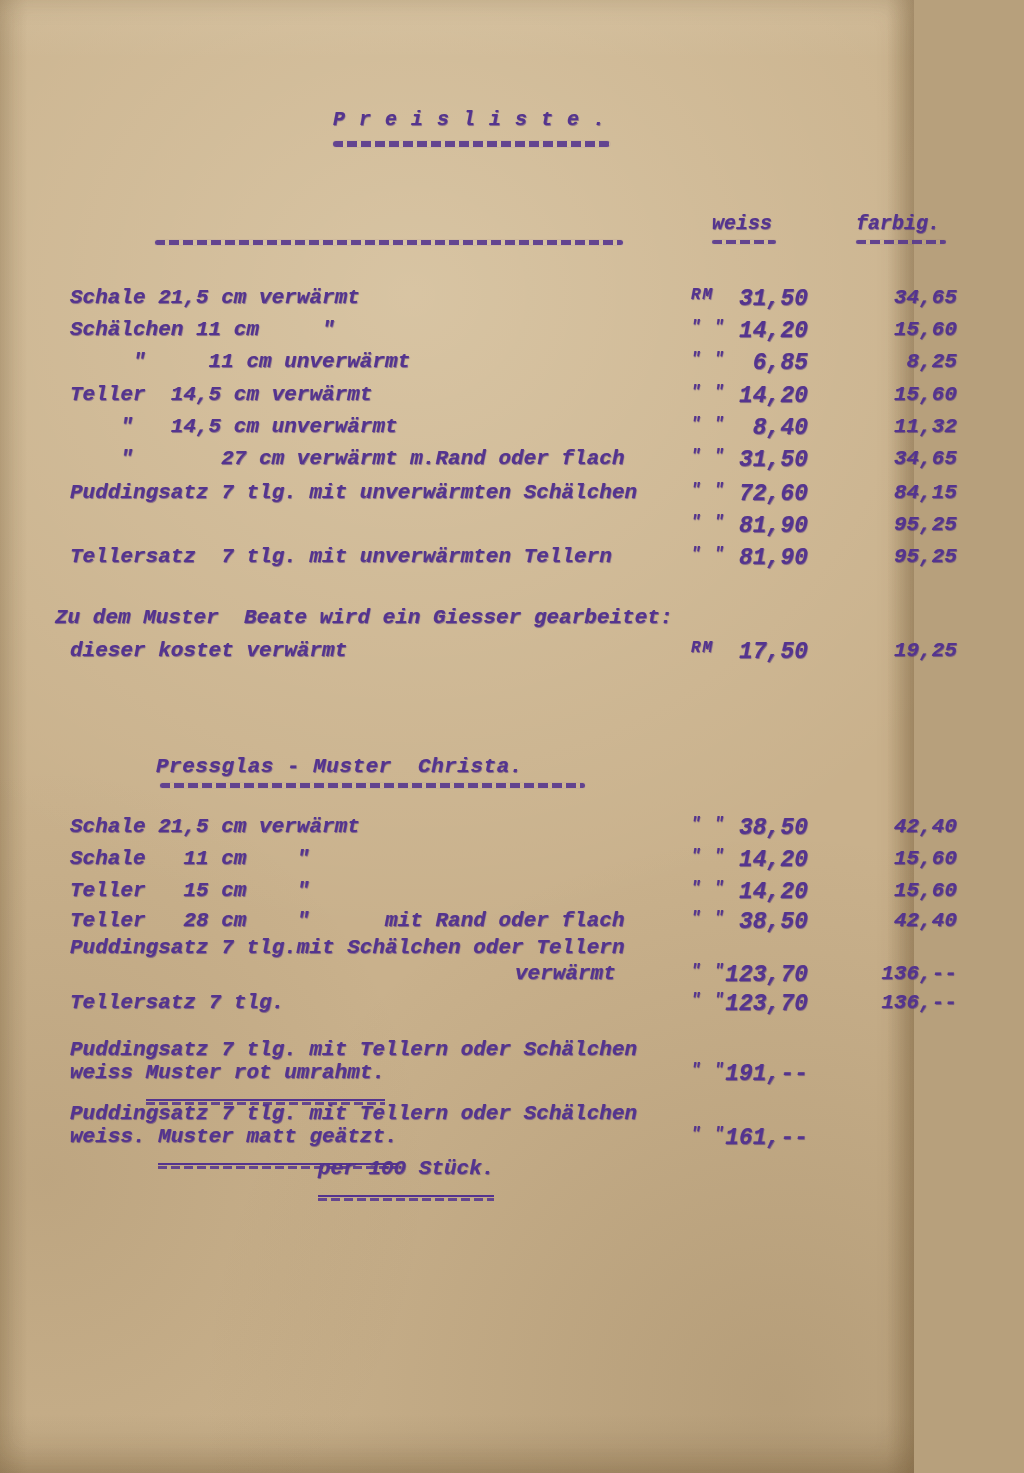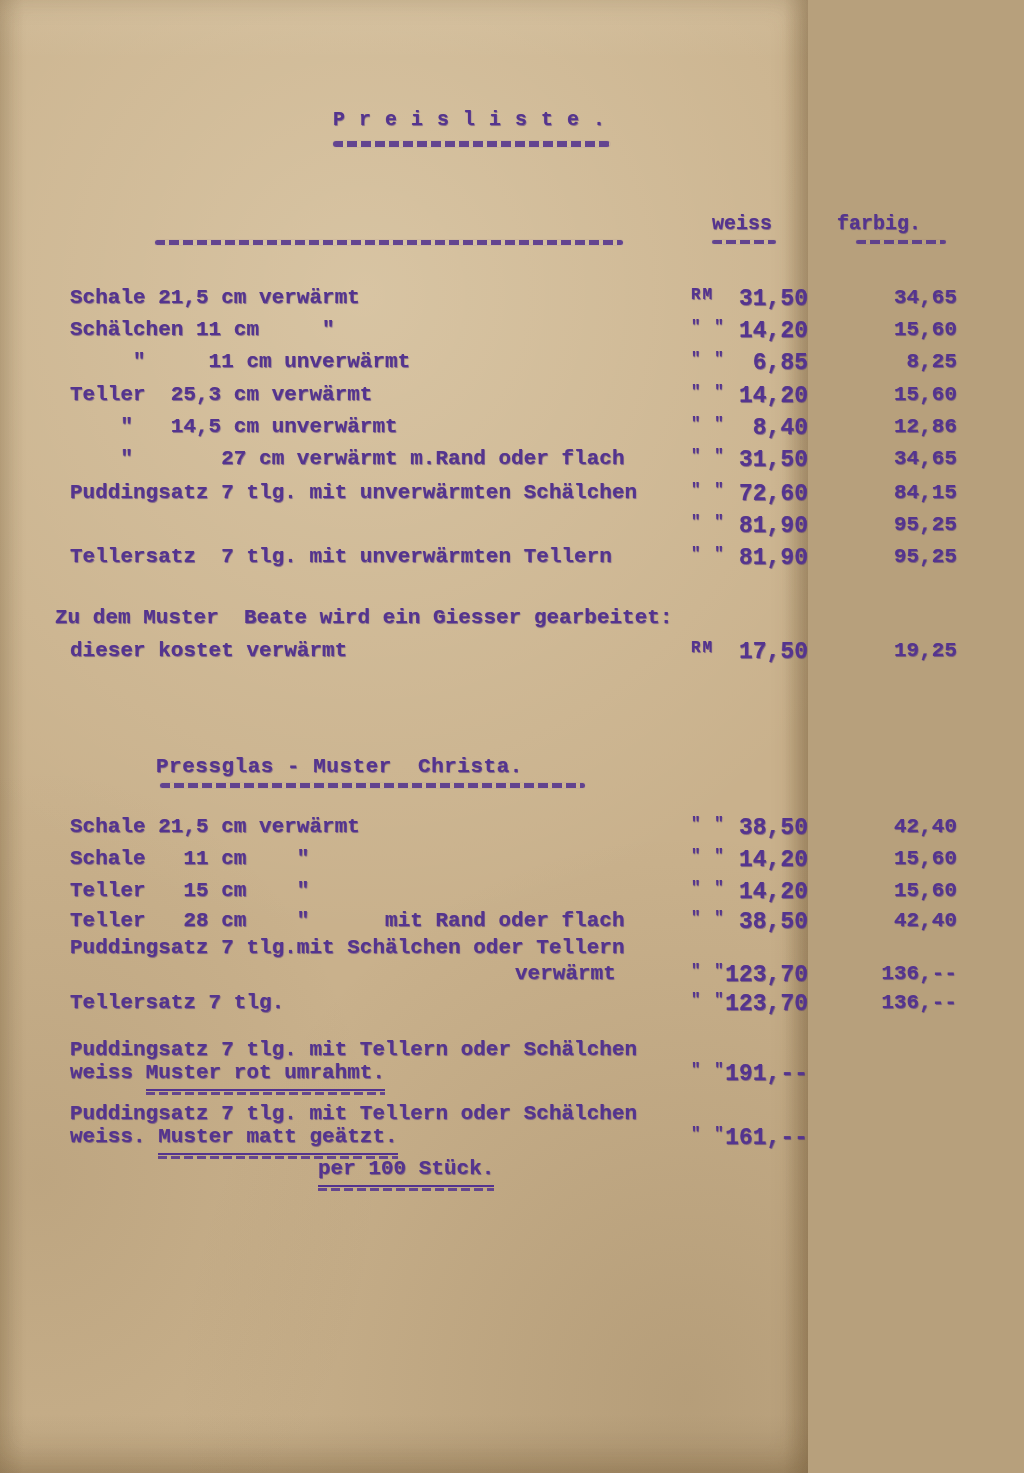--- a/index.html
+++ b/index.html
@@ -7,30 +7,31 @@
     --paper:#c9b18c;
   }
   html,body{margin:0;padding:0;}
   body{
     width:1024px;height:1473px;
     font-family:"Liberation Mono","DejaVu Sans Mono",monospace;
     background:#b7a07c;
     overflow:hidden;
   }
   #sheet{
-    position:relative;width:808px;height:1473px;
+    position:relative;width:914px;height:1473px;
     background-color:var(--paper);
     background-image:
       radial-gradient(ellipse 120% 70% at 45% 20%, rgba(255,246,222,.28), rgba(255,246,222,0) 62%),
       radial-gradient(ellipse 90% 55% at 85% 95%, rgba(104,80,46,.20), rgba(104,80,46,0) 70%),
       radial-gradient(ellipse 60% 40% at 5% 80%, rgba(104,80,46,.12), rgba(104,80,46,0) 70%),
       linear-gradient(90deg, rgba(110,88,52,.20), rgba(110,88,52,0) 3%, rgba(110,88,52,0) 97%, rgba(110,88,52,.26)),
       linear-gradient(0deg, rgba(110,88,52,.18), rgba(110,88,52,0) 4%, rgba(110,88,52,0) 96%, rgba(246,238,218,.10));
     box-shadow: inset -12px 0 26px rgba(92,68,36,.18), inset 0 -14px 28px rgba(92,68,36,.15);
     color:var(--ink);
+    font-style:italic;
   }
   .ink{
     color:var(--ink);
     font-weight:bold;
     text-shadow:0.6px 0.6px 0.7px rgba(68,38,122,.55), -0.3px -0.3px 0.6px rgba(68,38,122,.30);
   }
   .abs{position:absolute;}
   .pre{white-space:pre;}
   .title{font-size:20px;letter-spacing:1px;}
   .heading{font-size:21px;letter-spacing:.5px;}
@@ -43,41 +44,41 @@
   .pf{position:absolute;left:820px;width:122px;text-align:right;font-size:21px;}
   .chain{
     position:absolute;height:5px;border-radius:3px;
     background:repeating-linear-gradient(90deg, var(--ink) 0 10px, rgba(0,0,0,0) 10px 14px);
     opacity:.88;
     box-shadow:0 0 1px rgba(84,52,143,.6);
   }
   .ul2{
     position:relative;display:inline-block;
     border-bottom:2.5px solid var(--ink);
-    padding-bottom:5px;
+    padding-bottom:15px;
   }
   .ul2::after{
     content:"";position:absolute;left:0;right:0;bottom:-6px;height:3px;
     background:repeating-linear-gradient(90deg, var(--ink) 0 9px, rgba(0,0,0,0) 9px 13px);
     opacity:.85;
   }
   .notetext{font-size:21px;white-space:pre;}
 </style>
 </head>
 <body>
 
 <div id="sheet">
 
   <div class="abs ink title pre" style="left:333px;top:108px;">P r e i s l i s t e .</div>
   <div class="chain" style="left:333px;top:141px;width:277px;height:6px;"></div>
 
   <div class="chain" style="left:155px;top:240px;width:468px;"></div>
   <div class="abs ink colhead" style="left:712px;top:212px;">weiss</div>
   <div class="chain" style="left:712px;top:240px;width:64px;height:4px;"></div>
-  <div class="abs ink colhead" style="left:837px;top:212px;">farbig.</div>
+  <div class="abs ink colhead" style="left:856px;top:212px;">farbig.</div>
   <div class="chain" style="left:856px;top:240px;width:90px;height:4px;"></div>
 
   <div class="row" style="top:286px">
     <span class="lbl ink">Schale 21,5 cm verwärmt</span>
     <span class="unit ink">RM</span>
     <span class="pw ink">31,50</span>
     <span class="pf ink">34,65</span>
   </div>
   <div class="row" style="top:318px">
     <span class="lbl ink">Schälchen 11 cm     "</span>
@@ -85,30 +86,30 @@
     <span class="pw ink">14,20</span>
     <span class="pf ink">15,60</span>
   </div>
   <div class="row" style="top:350px">
     <span class="lbl ink">     "     11 cm unverwärmt</span>
     <span class="unit ink">" "</span>
     <span class="pw ink">6,85</span>
     <span class="pf ink">8,25</span>
   </div>
   <div class="row" style="top:383px">
-    <span class="lbl ink">Teller  25,3 cm verwärmt</span>
+    <span class="lbl ink">Teller  14,5 cm verwärmt</span>
     <span class="unit ink">" "</span>
     <span class="pw ink">14,20</span>
     <span class="pf ink">15,60</span>
   </div>
   <div class="row" style="top:415px">
     <span class="lbl ink">    "   14,5 cm unverwärmt</span>
     <span class="unit ink">" "</span>
     <span class="pw ink">8,40</span>
-    <span class="pf ink">12,86</span>
+    <span class="pf ink">11,32</span>
   </div>
   <div class="row" style="top:447px">
     <span class="lbl ink">    "       27 cm verwärmt m.Rand oder flach</span>
     <span class="unit ink">" "</span>
     <span class="pw ink">31,50</span>
     <span class="pf ink">34,65</span>
   </div>
   <div class="row" style="top:481px">
     <span class="lbl ink">Puddingsatz 7 tlg. mit unverwärmten Schälchen</span>
     <span class="unit ink">" "</span>

